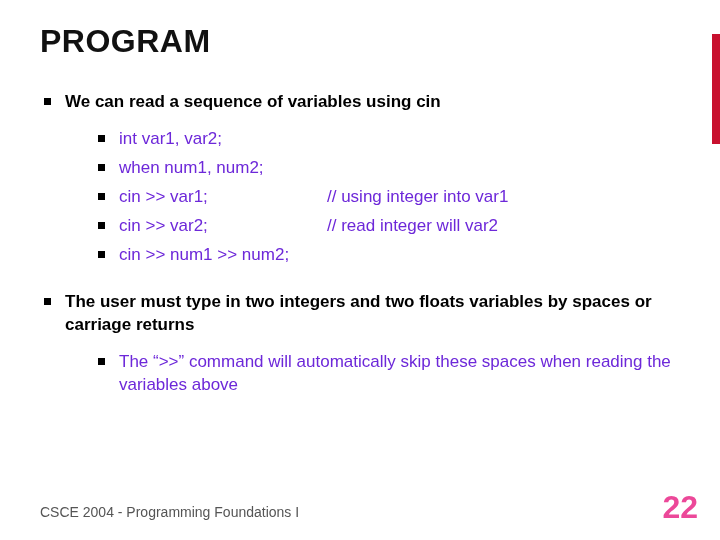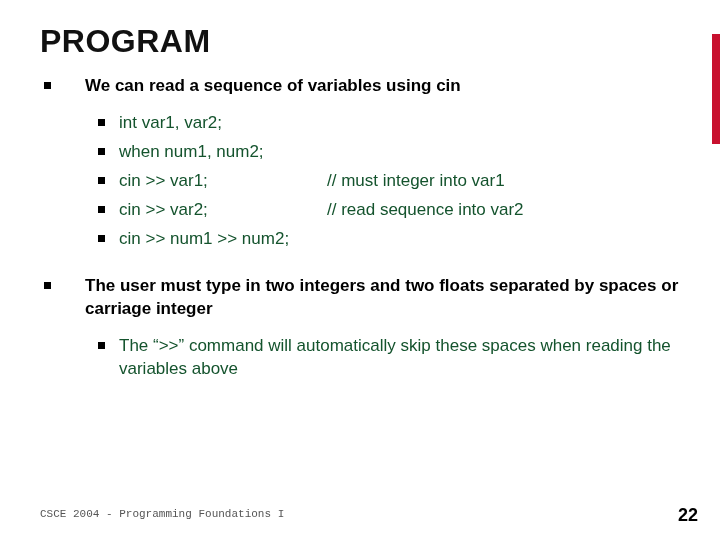--- a/index.html
+++ b/index.html
@@ -22,50 +22,49 @@
   .slide {
     padding: 24px 40px 0 40px;
   }
   .title {
     font-family: Arial, "Arial Black", Helvetica, sans-serif;
     font-weight: 900;
     font-size: 32px;
     line-height: 1.1;
     letter-spacing: 0.5px;
     color: #111;
-    margin-bottom: 16px;
+    margin-bottom: 32px;
   }
   .bullet-l1 {
     display: flex;
     align-items: flex-start;
     font-size: 17px;
     font-weight: bold;
     color: #000;
     margin-bottom: 14px;
     margin-left: 4px;
-    gap: 20px;
   }
   .bullet-l1 .sq {
     flex: 0 0 auto;
     width: 7px;
     height: 7px;
     background: #000;
     margin-top: 7px;
     margin-right: 14px;
   }
   .bullet-l1-text { line-height: 1.35; }
   .sublist {
     margin: 6px 0 24px 58px;
   }
   .bullet-l2 {
     display: flex;
     align-items: flex-start;
     font-size: 17px;
     font-weight: normal;
-    color: #14532d;
+    color: #6d28d9;
     margin-bottom: 6px;
   }
   .bullet-l2 .sq {
     flex: 0 0 auto;
     width: 7px;
     height: 7px;
     background: #000;
     margin-top: 7px;
     margin-right: 14px;
   }
@@ -75,31 +74,30 @@
     line-height: 1.35;
   }
   .bullet-l2 .comment-col {
     display: inline-block;
     line-height: 1.35;
   }
   .footer {
     position: absolute;
     left: 40px;
     bottom: 20px;
-    font-size: 11px;
+    font-size: 14px;
     color: #555;
-    font-family: Liberation Mono, monospace;
   }
   .page-num {
     position: absolute;
     right: 22px;
     bottom: 14px;
-    font-size: 18px;
+    font-size: 32px;
     font-weight: 900;
-    color: #000000;
+    color: #ec4899;
     font-family: Arial, "Arial Black", Helvetica, sans-serif;
     margin-left: 25px;
   }
 </style>
 </head>
 <body>
 
 <div class="accent-bar"></div>
 
 <div class="slide">
@@ -120,36 +118,36 @@
       <span class="comment-col"></span>
     </div>
     <div class="bullet-l2">
       <span class="sq"></span>
       <span class="code-col">when num1, num2;</span>
       <span class="comment-col"></span>
     </div>
     <div class="bullet-l2">
       <span class="sq"></span>
       <span class="code-col">cin &gt;&gt; var1;</span>
-      <span class="comment-col">// must integer into var1</span>
+      <span class="comment-col">// using integer into var1</span>
     </div>
     <div class="bullet-l2">
       <span class="sq"></span>
       <span class="code-col">cin &gt;&gt; var2;</span>
-      <span class="comment-col">// read sequence into var2</span>
+      <span class="comment-col">// read integer will var2</span>
     </div>
     <div class="bullet-l2">
       <span class="sq"></span>
       <span class="code-col">cin &gt;&gt; num1 &gt;&gt; num2;</span>
     </div>
   </div>
 
   <div class="bullet-l1">
     <span class="sq"></span>
-    <span class="bullet-l1-text">The user must type in two integers and two floats separated by spaces or carriage integer</span>
+    <span class="bullet-l1-text">The user must type in two integers and two floats variables by spaces or carriage returns</span>
   </div>
 
   <div class="sublist">
     <div class="bullet-l2">
       <span class="sq"></span>
       <span style="line-height:1.35;">The “&gt;&gt;” command will automatically skip these spaces when reading the variables above</span>
     </div>
   </div>
 
 </div>

